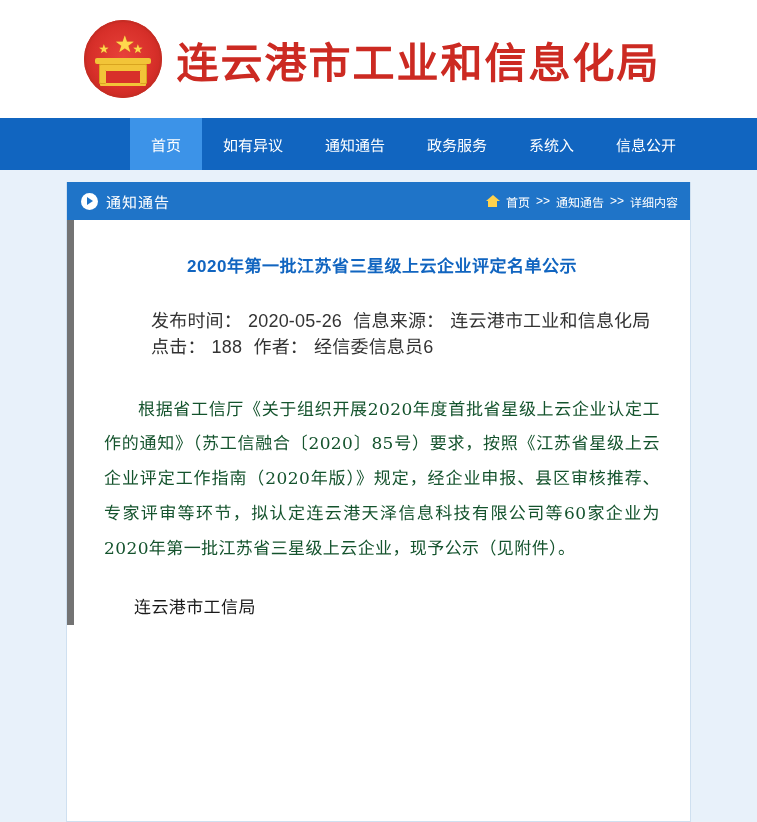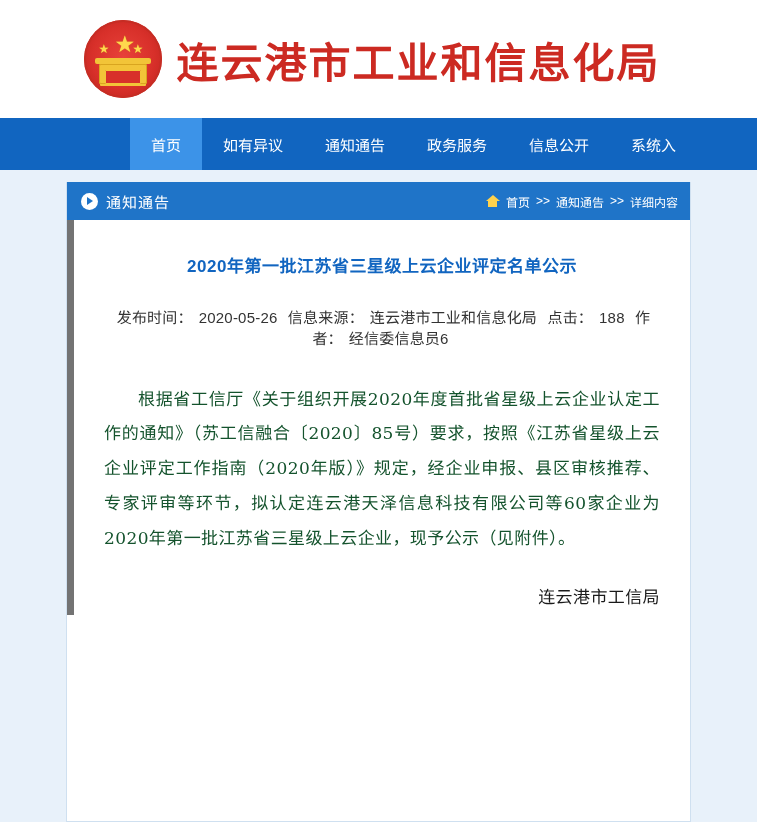--- a/index.html
+++ b/index.html
@@ -208,24 +208,24 @@
   .article-title {
     text-align: center;
     color: #1165c0;
     font-size: 17px;
     font-weight: bold;
     letter-spacing: 0.5px;
     line-height: 1.5;
   }
   .meta {
     margin-top: 26px;
-    text-align: center;
-    font-size: 15px;
+    font-size: 18px;
     color: #333333;
     letter-spacing: 0.2px;
+    margin-left: 44px;
   }
   .meta span { margin: 0 3px; }
 
   .body-text {
     margin-top: 34px;
     font-family: "DejaVu Serif", "Liberation Serif", serif;
     font-size: 17px;
     color: #14532d;
     line-height: 2.05;
     text-align: justify;
@@ -234,21 +234,21 @@
   .body-text p {
     margin: 0 0 12px 0;
     text-indent: 2em;
   }
   .sign {
     margin-top: 24px;
     font-family: "DejaVu Serif", "Liberation Serif", serif;
     font-size: 17px;
     color: #1a1a1a;
     line-height: 2.05;
-    text-align: right;
+    text-align: left;
     padding-left: 30px;
   }
   .sign div { letter-spacing: 0.4px; }
 
   
   .panel-body {
     position: relative;
     border-left: 7px solid #737373;
   }
 </style>
@@ -269,22 +269,22 @@
       </div>
       <div class="site-title">连云港市工业和信息化局</div>
     </div>
   </div>
 
   <div class="nav">
     <div class="nav-item active">首页</div>
     <div class="nav-item">如有异议</div>
     <div class="nav-item">通知通告</div>
     <div class="nav-item">政务服务</div>
+    <div class="nav-item">系统入</div>
     <div class="nav-item">信息公开</div>
-    <div class="nav-item">系统入</div>
   </div>
 
   <div class="content-wrap">
     <div class="panel">
 
       <div class="panel-head">
         <div class="panel-head-left">
           <span class="play-icon"></span>
           <span class="panel-title">通知通告</span>
         </div>

